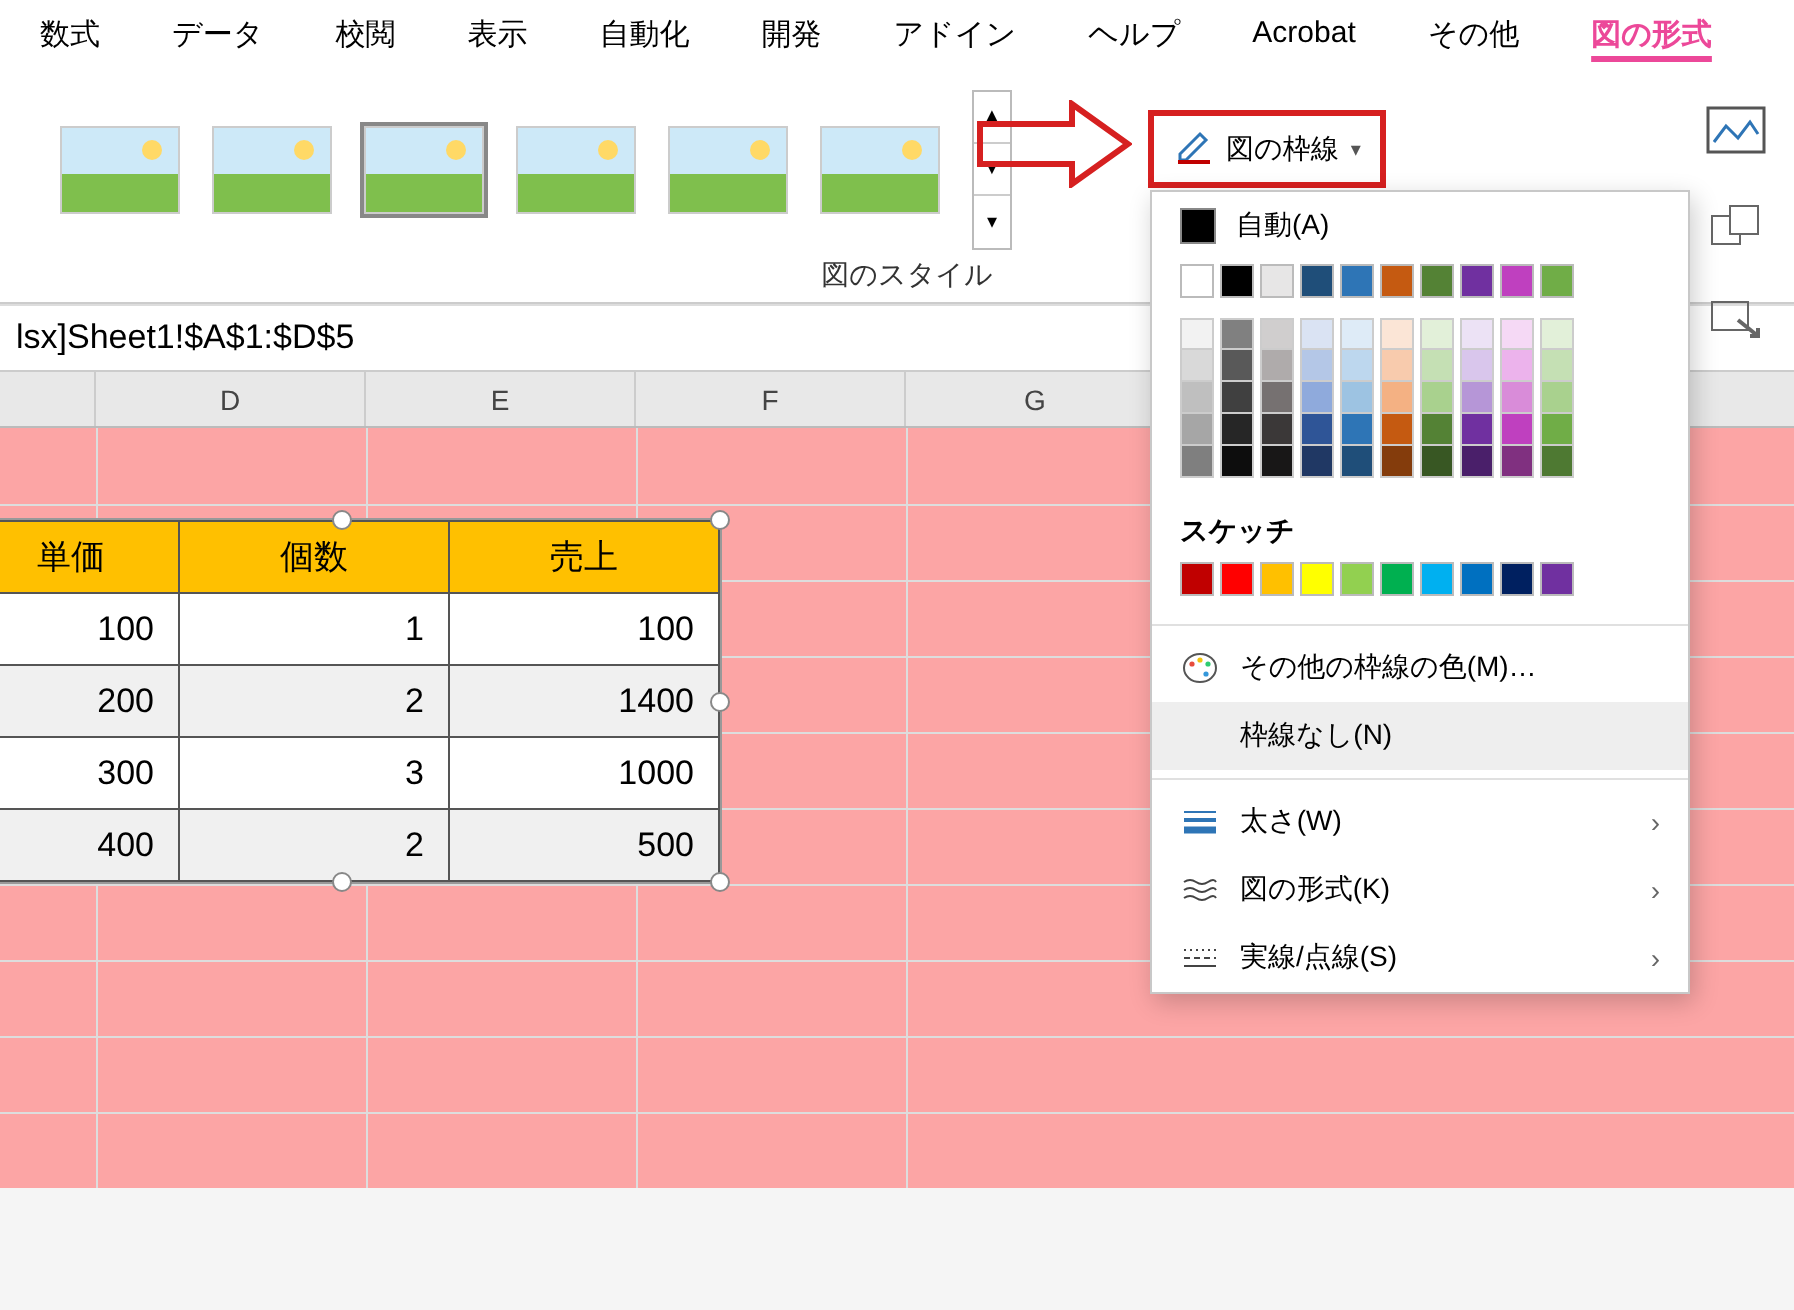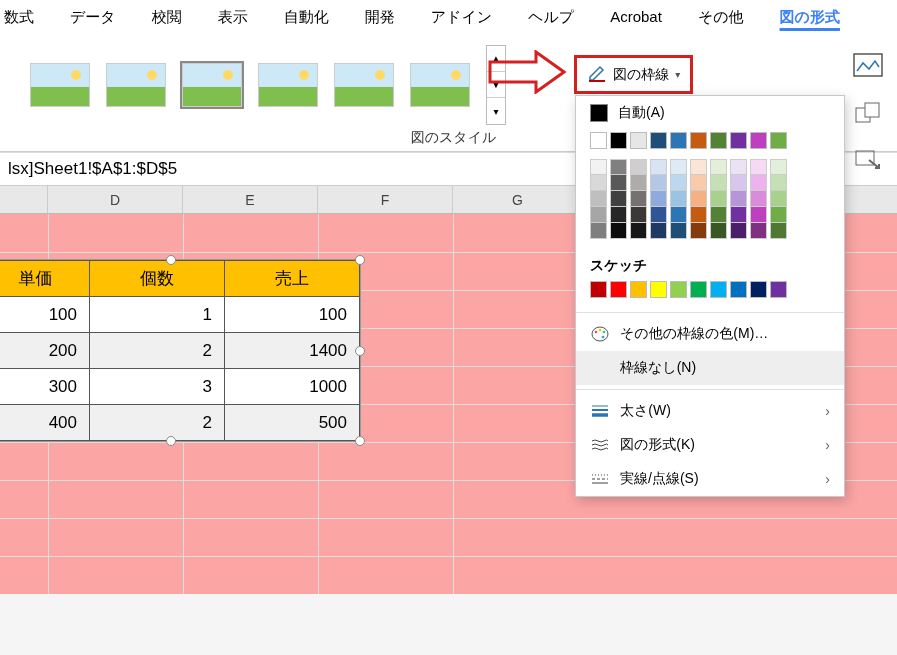--- a/index.html
+++ b/index.html
@@ -1,21 +1,21 @@
 <!DOCTYPE html>
 <html><head>
   <meta charset="utf-8">
   <style>
     * { margin: 0; padding: 0; box-sizing: border-box; font-family: "Yu Gothic", "Meiryo", sans-serif; }
     body { background: #f5f5f5; width: 897px; height: 655px; overflow: hidden; position: relative; }
     
     
-    .ribbon-tabs { display: flex; gap: 28px; padding: 6px 0; font-size: 15px; background: #fff; }
+    .ribbon-tabs { display: flex; gap: 28px; padding: 6px 16px; font-size: 15px; background: #fff; }
     .tab { cursor: pointer; padding: 2px 4px; }
-    .tab.active { color: #3b82f6; font-weight: bold; text-decoration: underline; text-decoration-thickness: 3px; text-underline-offset: 6px; font-family: Liberation Serif, serif; }
+    .tab.active { color: #ec4899; font-weight: bold; text-decoration: underline; text-decoration-thickness: 3px; text-underline-offset: 6px; font-family: Liberation Serif, serif; }
     
     
     .ribbon-body { background: #fff; padding: 10px 20px 4px 30px; border-bottom: 1px solid #ccc; }
     .gallery-row { display: flex; align-items: center; gap: 16px; }
     .style-thumb { width: 60px; height: 44px; border: 1px solid #ccc; background: #fff; position: relative; overflow: hidden; cursor: pointer; }
     .style-thumb.sel { outline: 2px solid #888; }
     .thumb-sky { height: 55%; background: #cde9f8; }
     .thumb-sun { position: absolute; top: 6px; right: 8px; width: 10px; height: 10px; background: #ffd966; border-radius: 50%; }
     .thumb-hill { position: absolute; bottom: 0; width: 100%; height: 45%; background: #7fbf4d; }
     .gallery-nav { display: flex; flex-direction: column; border: 1px solid #bbb; }

